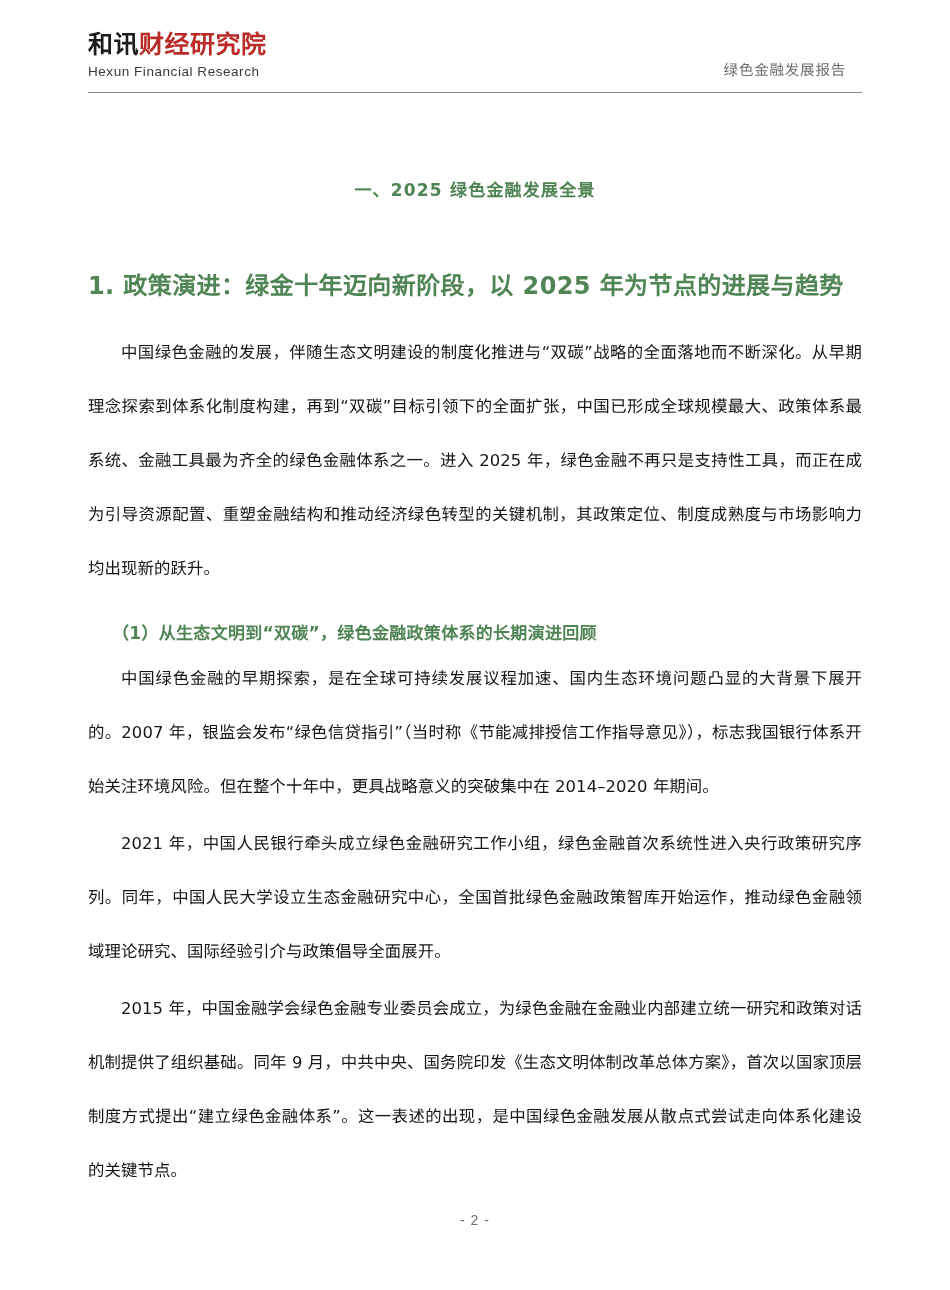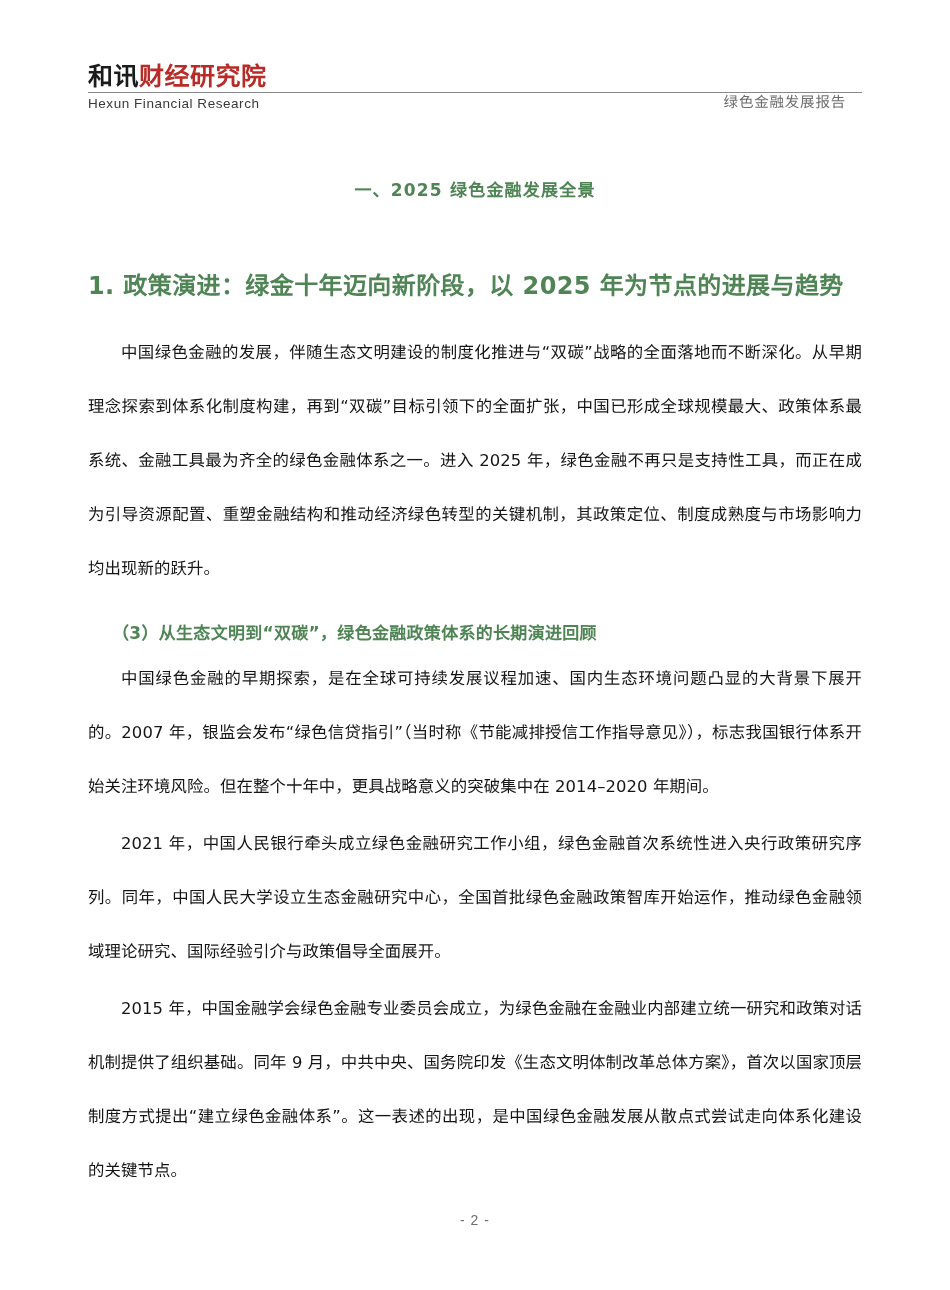--- a/index.html
+++ b/index.html
@@ -25,21 +25,20 @@
     overflow: hidden;
   }
 
   
   .page-header {
     position: absolute;
     left: 88px;
     top: 30px;
     width: 774px;
     height: 62px;
-    margin-top: 32px;
   }
   .brand {
     position: absolute;
     left: 0;
     top: 0;
   }
   .brand-cn {
     font-size: 25px;
     font-weight: 700;
     letter-spacing: 0.5px;
@@ -163,21 +162,21 @@
   <div class="header-rule"></div>
 
   <div class="content">
 
     <h1 class="section-title">一、2025 绿色金融发展全景</h1>
 
     <h2 class="sub-title">1. 政策演进：绿金十年迈向新阶段，以 2025 年为节点的进展与趋势</h2>
 
     <p class="para lead">中国绿色金融的发展，伴随生态文明建设的制度化推进与“双碳”战略的全面落地而不断深化。从早期理念探索到体系化制度构建，再到“双碳”目标引领下的全面扩张，中国已形成全球规模最大、政策体系最系统、金融工具最为齐全的绿色金融体系之一。进入 2025 年，绿色金融不再只是支持性工具，而正在成为引导资源配置、重塑金融结构和推动经济绿色转型的关键机制，其政策定位、制度成熟度与市场影响力均出现新的跃升。</p>
 
-    <h3 class="sub-sub-title">（3）从生态文明到“双碳”，绿色金融政策体系的长期演进回顾</h3>
+    <h3 class="sub-sub-title">（1）从生态文明到“双碳”，绿色金融政策体系的长期演进回顾</h3>
 
     <p class="para">中国绿色金融的早期探索，是在全球可持续发展议程加速、国内生态环境问题凸显的大背景下展开的。2007 年，银监会发布“绿色信贷指引”（当时称《节能减排授信工作指导意见》），标志我国银行体系开始关注环境风险。但在整个十年中，更具战略意义的突破集中在 2014–2020 年期间。</p>
     <p class="para">2021 年，中国人民银行牵头成立绿色金融研究工作小组，绿色金融首次系统性进入央行政策研究序列。同年，中国人民大学设立生态金融研究中心，全国首批绿色金融政策智库开始运作，推动绿色金融领域理论研究、国际经验引介与政策倡导全面展开。</p>
     <p class="para">2015 年，中国金融学会绿色金融专业委员会成立，为绿色金融在金融业内部建立统一研究和政策对话机制提供了组织基础。同年 9 月，中共中央、国务院印发《生态文明体制改革总体方案》，首次以国家顶层制度方式提出“建立绿色金融体系”。这一表述的出现，是中国绿色金融发展从散点式尝试走向体系化建设的关键节点。</p>
 
   </div>
 
   <div class="page-footer">
     <span>- 2 -</span>
   </div>

